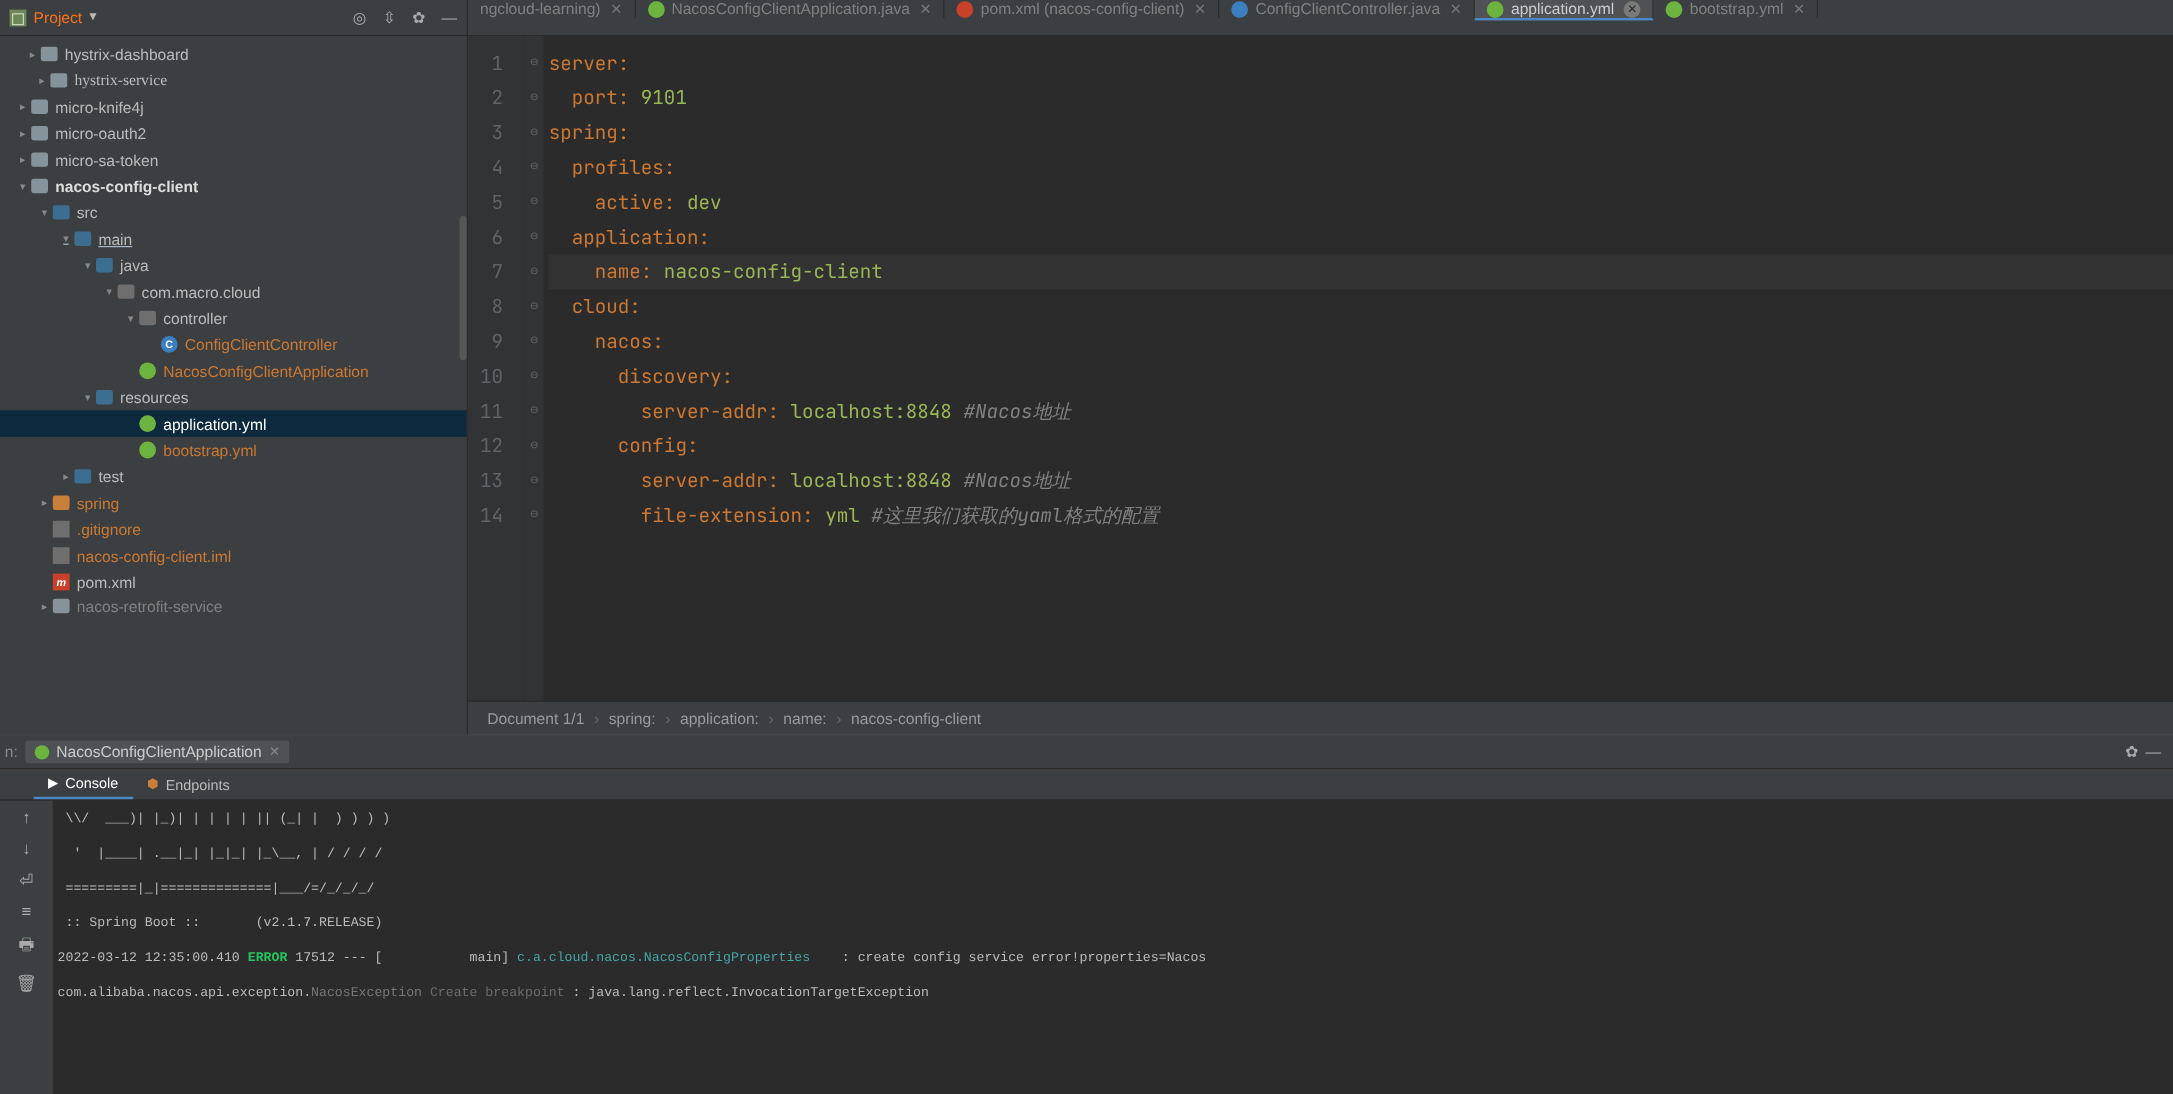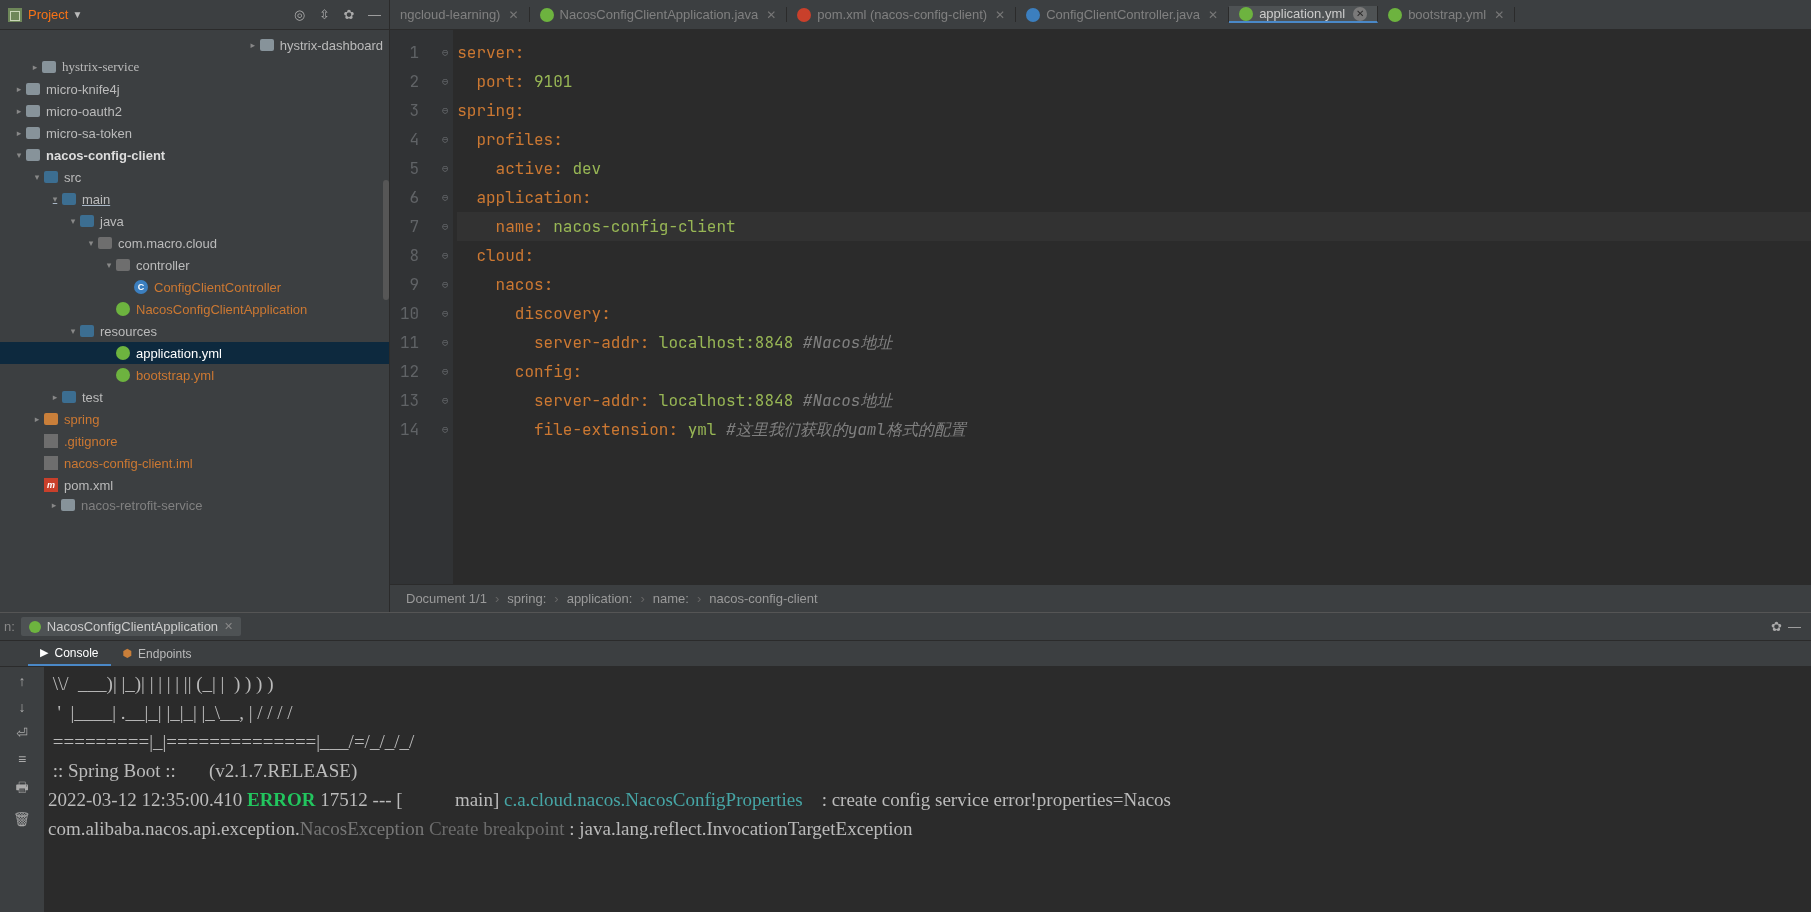--- a/index.html
+++ b/index.html
@@ -18,21 +18,21 @@
   .project-header {
     display: flex; align-items: center; width: 390px; padding: 0 8px;
     border-right: 1px solid #2b2b2b; position: relative;
   }
   .proj-icon { width: 14px; height: 14px; background: #6e8759; margin-right: 6px; position: relative; }
   .proj-icon::after{content:"";position:absolute;left:2px;top:3px;width:8px;height:8px;border:1px solid #c9d6b8;}
   .project-header .label { color: #f97316; }
   .project-header .chev { margin-left: 4px; color: #bbb; font-size: 10px; }
   .project-header .spacer { flex: 1; }
   .hdr-icons span { margin-left: 10px; color: #aaa; cursor: pointer; }
-  .tabs { display: flex; flex: 1; align-items: center; overflow: hidden; background:#3c3f41;}
+  .tabs { display: flex; flex: 1; align-items: flex-start; overflow: hidden; background:#3c3f41;}
   .tab {
     display: flex; align-items: center; padding: 0 10px; color: #808080;
     border-right: 1px solid #2b2b2b; font-size: 13px; cursor: pointer; white-space: nowrap;
   }
   .tab .ticon { width: 14px; height: 14px; border-radius: 50%; margin-right: 6px; display:inline-block; }
   .tab .close { margin-left: 8px; color: #777; font-size: 12px; }
   .tab.active { background: #4e5254; color: #cccccc; border-bottom: 2px solid #4a88c7;}
   .tab.active .close-filled {
     width: 14px; height: 14px; border-radius: 50%; background: #7a7a7a; color: #2b2b2b;
     display: inline-flex; align-items: center; justify-content: center; font-size: 10px; margin-left:8px;
@@ -58,21 +58,21 @@
   .pkg { background:#6e6e6e; }
   .file-c { width:14px;height:14px;border-radius:50%;background:#3c7fbf;margin-right:6px;display:inline-flex;align-items:center;justify-content:center;color:#fff;font-size:9px;font-weight:bold;}
   .file-spring{width:14px;height:14px;border-radius:50%;background:#6db33f;margin-right:6px;display:inline-block;}
   .file-m{width:14px;height:14px;background:#c9402b;margin-right:6px;display:inline-flex;align-items:center;justify-content:center;color:#fff;font-size:9px;font-weight:bold;font-style:italic;}
   .file-git{width:14px;height:14px;background:#6e6e6e;margin-right:6px;}
   .tlabel { color: #bbbbbb; }
   .tlabel.orange { color: #cc7832; }
   .tlabel.bold { font-weight: bold; color:#ddd;}
   .tlabel.dim { color: #808080; }
   .tree-scroll-indicator{position:absolute;right:0;top:150px;width:6px;height:120px;background:#565656;border-radius:3px;}
-  .cutoff{color:#7a7a7a;padding-left:30px;height:18px;display:flex;align-items:center;margin-left:17px;}
+  .cutoff{color:#7a7a7a;padding-left:30px;height:18px;display:flex;align-items:center;}
   
   .editor-col { flex: 1; display: flex; flex-direction: column; min-width: 0; }
   .editor { flex: 1; display: flex; background: #2b2b2b; font-family: "JetBrains Mono", Consolas, monospace; font-size: 16px; overflow:hidden;}
   .gutter { background: #313335; color: #606366; text-align: right; padding: 8px 18px 8px 10px; line-height: 29px; user-select:none;}
   .fold-col{background:#313335;width:16px;padding:8px 0;line-height:29px;color:#606366;text-align:center;position:relative;}
   .fold-col .m{font-size:11px;}
   .code { padding: 8px 0 8px 4px; line-height: 29px; flex:1; position:relative;}
   .code .line { height: 29px; white-space: pre; }
   .code .line.current{background:#323232;}
   .k { color: #cc7832; }
@@ -94,21 +94,21 @@
   .run-header .close-sm{margin-left:6px;color:#888;font-size:11px;}
   .run-header .flex{flex:1;}
   .run-header .gear{color:#aaa;margin-right:6px;cursor:pointer;}
   .run-tabs{height:26px;background:#3c3f41;display:flex;align-items:center;border-bottom:1px solid #2b2b2b;padding-left:28px;}
   .run-tab{display:flex;align-items:center;padding:0 12px;height:100%;color:#bbb;cursor:pointer;font-size:12px;}
   .run-tab.active{border-bottom:2px solid #4a88c7;color:#fff;}
   .run-tab .ric{margin-right:6px;font-size:11px;}
   .run-body{flex:1;display:flex;background:#2b2b2b;overflow:hidden;}
   .run-side{width:44px;background:#3c3f41;display:flex;flex-direction:column;align-items:center;padding-top:6px;gap:10px;}
   .run-side span{color:#aaa;cursor:pointer;font-size:14px;}
-  .console{flex:1;font-family:Liberation Serif, serif;font-size:19px;line-height:29px;color:#bbb;padding:2px 4px;white-space:pre;overflow:hidden;}
+  .console{flex:1;font-family:Liberation Mono, monospace;font-size:11px;line-height:29px;color:#bbb;padding:2px 4px;white-space:pre;overflow:hidden;}
   .console .err{color:#22c55e;font-weight:bold;}
   .console .cyan{color:#46a5a5;}
   .console .grey{color:#777;}
   .console .hint{color:#6b6b6b;}
 </style>
 </head>
 <body>
 
 <div class="root">
 
@@ -154,21 +154,21 @@
           <span class="ticon" style="background:#6db33f"></span>
           <span>bootstrap.yml</span>
           <span class="close">✕</span>
         </div>
       </div>
   </div>
 
   <div class="body-row">
     <div class="sidebar">
       <div class="tree" id="tree">
-          <div class="tree-item" style="padding-left: 0; justify-content: flex-end;">
+          <div class="tree-item" style="padding-left: 20px;">
             <span class="arrow right"></span>
             <span class="ficon folder"></span>
             <span class="tlabel  ">hystrix-dashboard</span>
           </div>
           <div class="tree-item" style="padding-left: 28px; font-family: Liberation Serif, serif;">
             <span class="arrow right"></span>
             <span class="ficon folder"></span>
             <span class="tlabel  ">hystrix-service</span>
           </div>
           <div class="tree-item" style="padding-left: 12px;">

